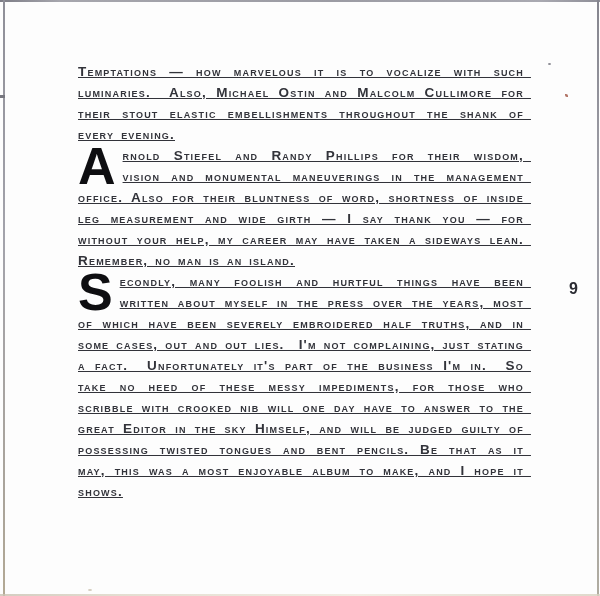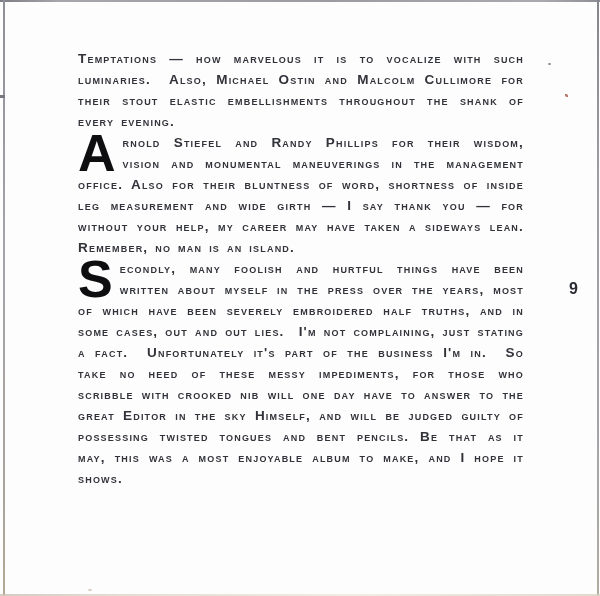--- a/index.html
+++ b/index.html
@@ -24,22 +24,23 @@
   .edge-bottom{left:0;bottom:0;width:600px;height:2px;background:linear-gradient(90deg,#c9c2b2,#ddd6c6 20%,#eee9dc 60%,#d8d1c0);opacity:.8;}
   .speck{position:absolute;border-radius:50%;pointer-events:none;}
   .speck-1{left:548px;top:63px;width:3px;height:2px;background:#8a8a92;}
   .speck-2{left:565px;top:94px;width:3px;height:3px;background:#b07162;border-radius:0 2px 0 2px;}
   .speck-3{left:0;top:95px;width:5px;height:3px;background:#77777f;border-radius:0;}
   .speck-4{left:88px;top:589px;width:4px;height:2px;background:#d4cdbd;}
 
   
   .text-block{
     position:absolute;
-    left:78px;top:48px;width:446px;
+    left:78px;top:61px;width:446px;
     color:var(--ink);
+    text-decoration:underline;
   }
   .text-block p{
     margin:0;
     font-size:13.5px;
     font-weight:700;
     font-variant:small-caps;
     letter-spacing:1.2px;
     word-spacing:2px;
     line-height:21px;
     text-align:justify;

